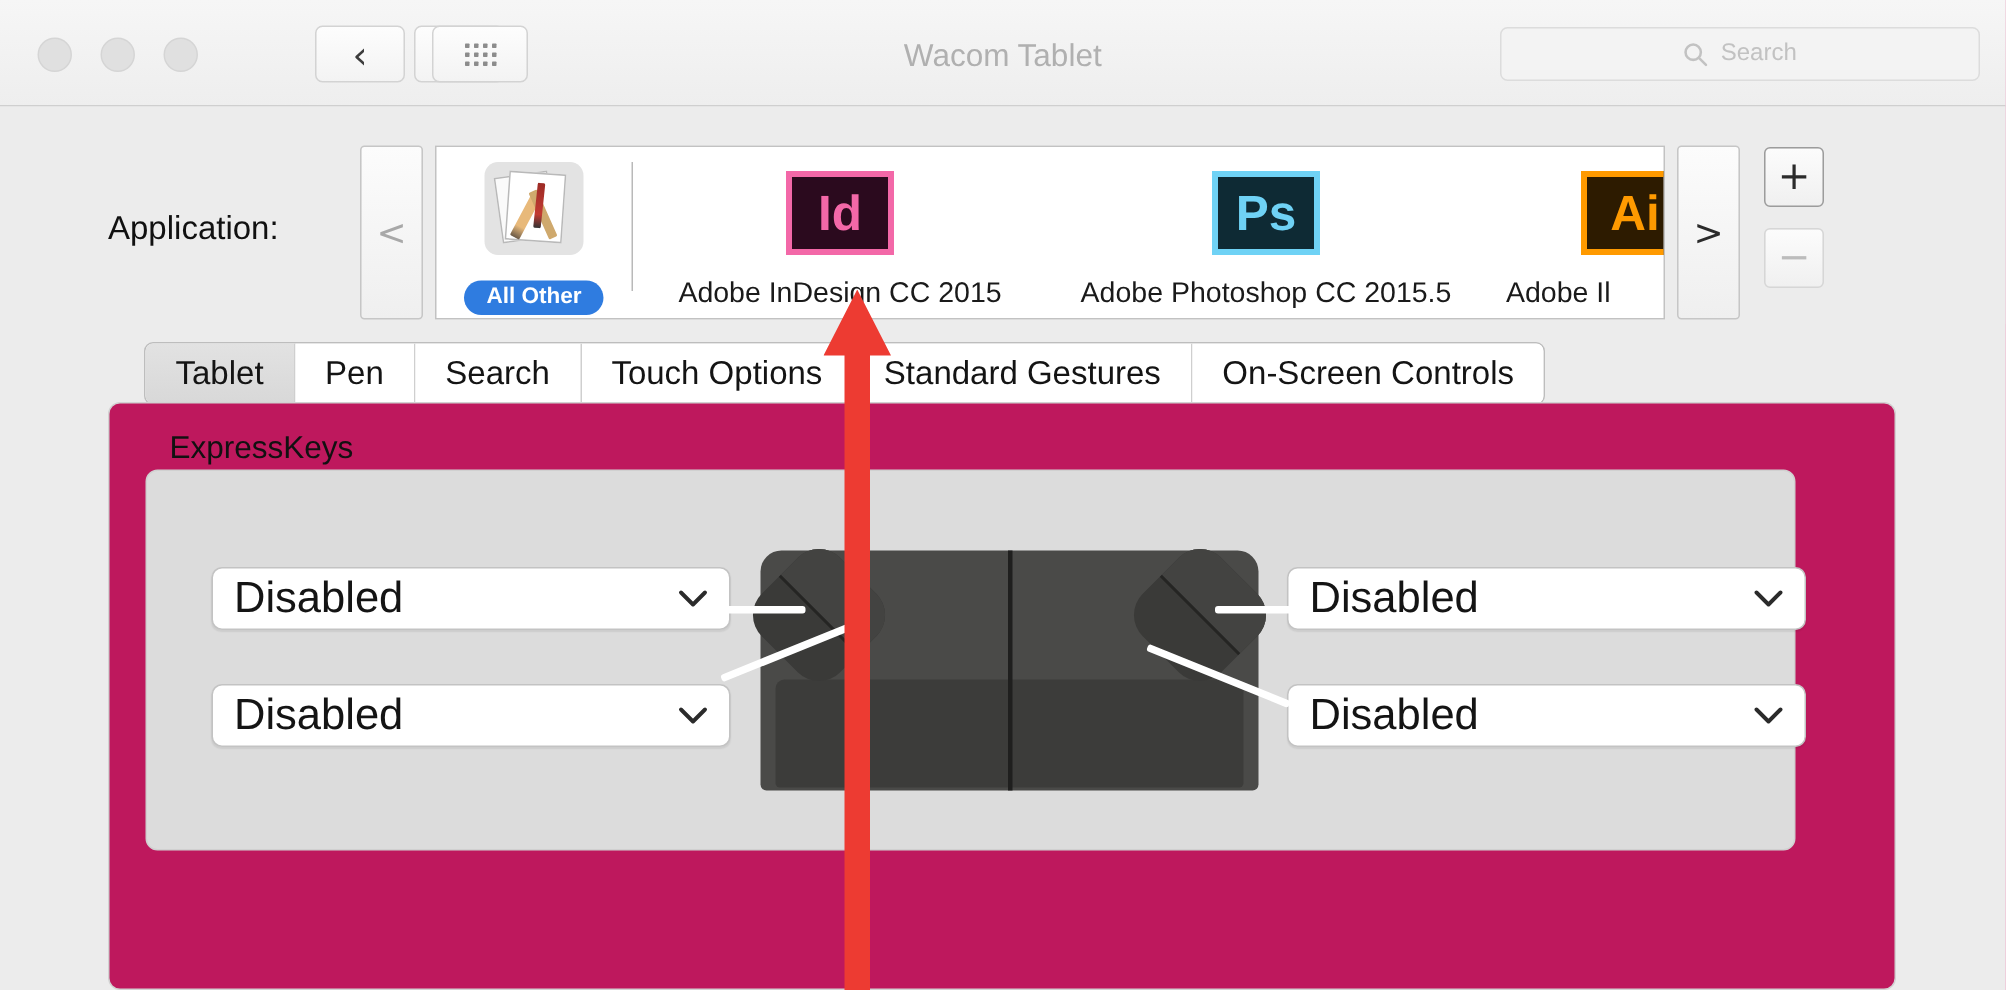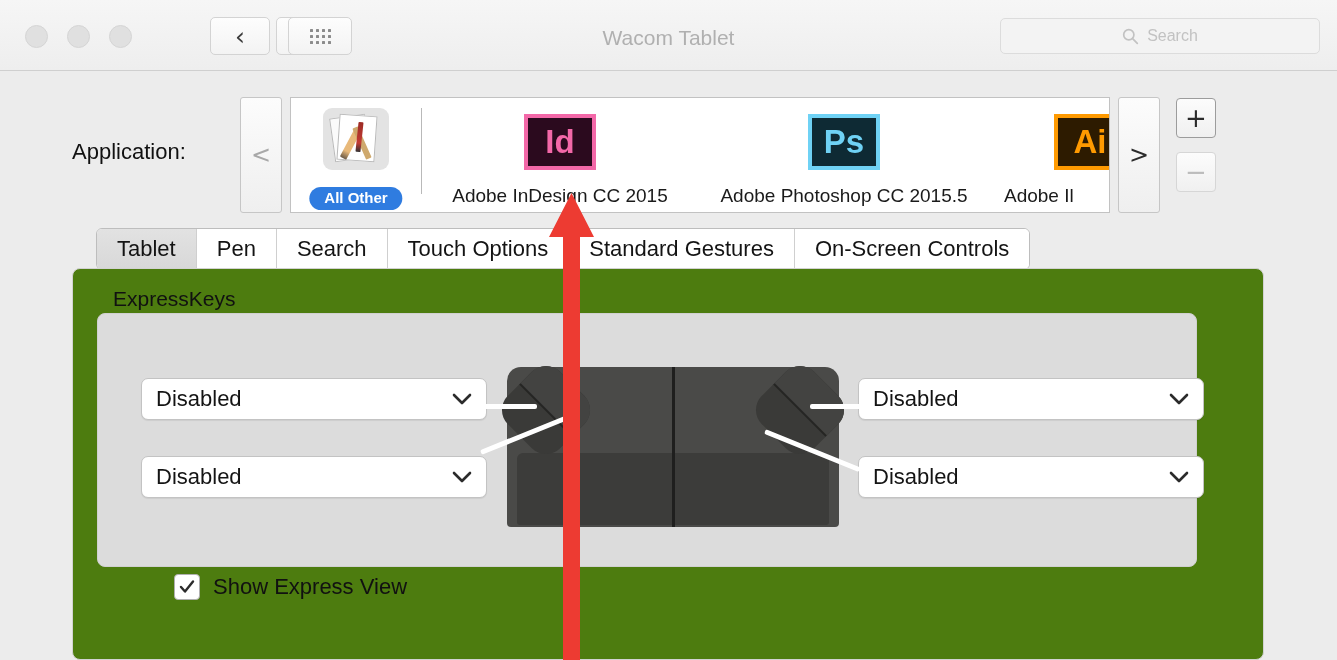--- a/index.html
+++ b/index.html
@@ -202,21 +202,21 @@
   }
   .tab:last-child { border-right: none; }
   .tab.selected {
     background: linear-gradient(to bottom, #e2e2e2, #d8d8d8);
   }
 
   
   .pane {
     position: absolute; left: 72px; top: 268px;
     width: 1192px; height: 392px;
-    background: #4d7c0f;
+    background: #be185d;
     border: 1px solid #d2d2d2;
     border-radius: 8px;
   }
   .grouplabel {
     position: absolute; left: 40px; top: 18px;
     font-size: 21px; color: #111;
   }
   .groupbox {
     position: absolute; left: 24px; top: 44px;
     width: 1100px; height: 254px;
@@ -228,21 +228,21 @@
   .dd {
     position: absolute;
     width: 346px; height: 42px;
     background: #ffffff;
     border: 1px solid #c3c3c3;
     border-radius: 7px;
     display: flex; align-items: center;
     box-shadow: 0 1px 1px rgba(0,0,0,.07);
   }
   .dd .val {
-    font-size: 22px; color: #141414;
+    font-size: 29px; color: #141414;
     margin-left: 14px;
   }
   .dd .cv {
     position: absolute; right: 13px; top: 50%; transform: translateY(-50%);
   }
   .dd.l1 { left: 43px;  top: 64px; }
   .dd.l2 { left: 43px;  top: 142px; }
   .dd.r1 { left: 760px; top: 64px; }
   .dd.r2 { left: 760px; top: 142px; }
 
@@ -449,28 +449,20 @@
           <div class="half-top"></div>
             <div class="split"></div>
         </div>
 
         <div class="leader" style="left:-24px; top:37px; width:54px;"></div>
         <div class="leader" style="left:-26px; top:83px; width:98px; transform:rotate(-22deg); transform-origin:left center;"></div>
         <div class="leader" style="left:303px; top:37px; width:54px;"></div>
         <div class="leader" style="left:258px; top:62px; width:102px; transform:rotate(22deg); transform-origin:left center;"></div>
       </div>
 
-      <div class="checkrow">
-        <span class="chkbox">
-          <svg width="18" height="18" viewBox="0 0 18 18">
-            <polyline points="3,9 7,13.5 15,3.5" fill="none" stroke="#2b2b2b" stroke-width="2.4" stroke-linecap="round" stroke-linejoin="round"></polyline>
-          </svg>
-        </span>
-        <span class="chklabel">Show Express View</span>
-      </div>
 
     </div>
   </div>
 
   <svg class="arrow" viewBox="0 0 45 467">
     <polygon points="22.5,0 45,44 31,44 31,467 14,467 14,44 0,44" fill="#ED3B32"></polygon>
   </svg>
 
 </div>
 

